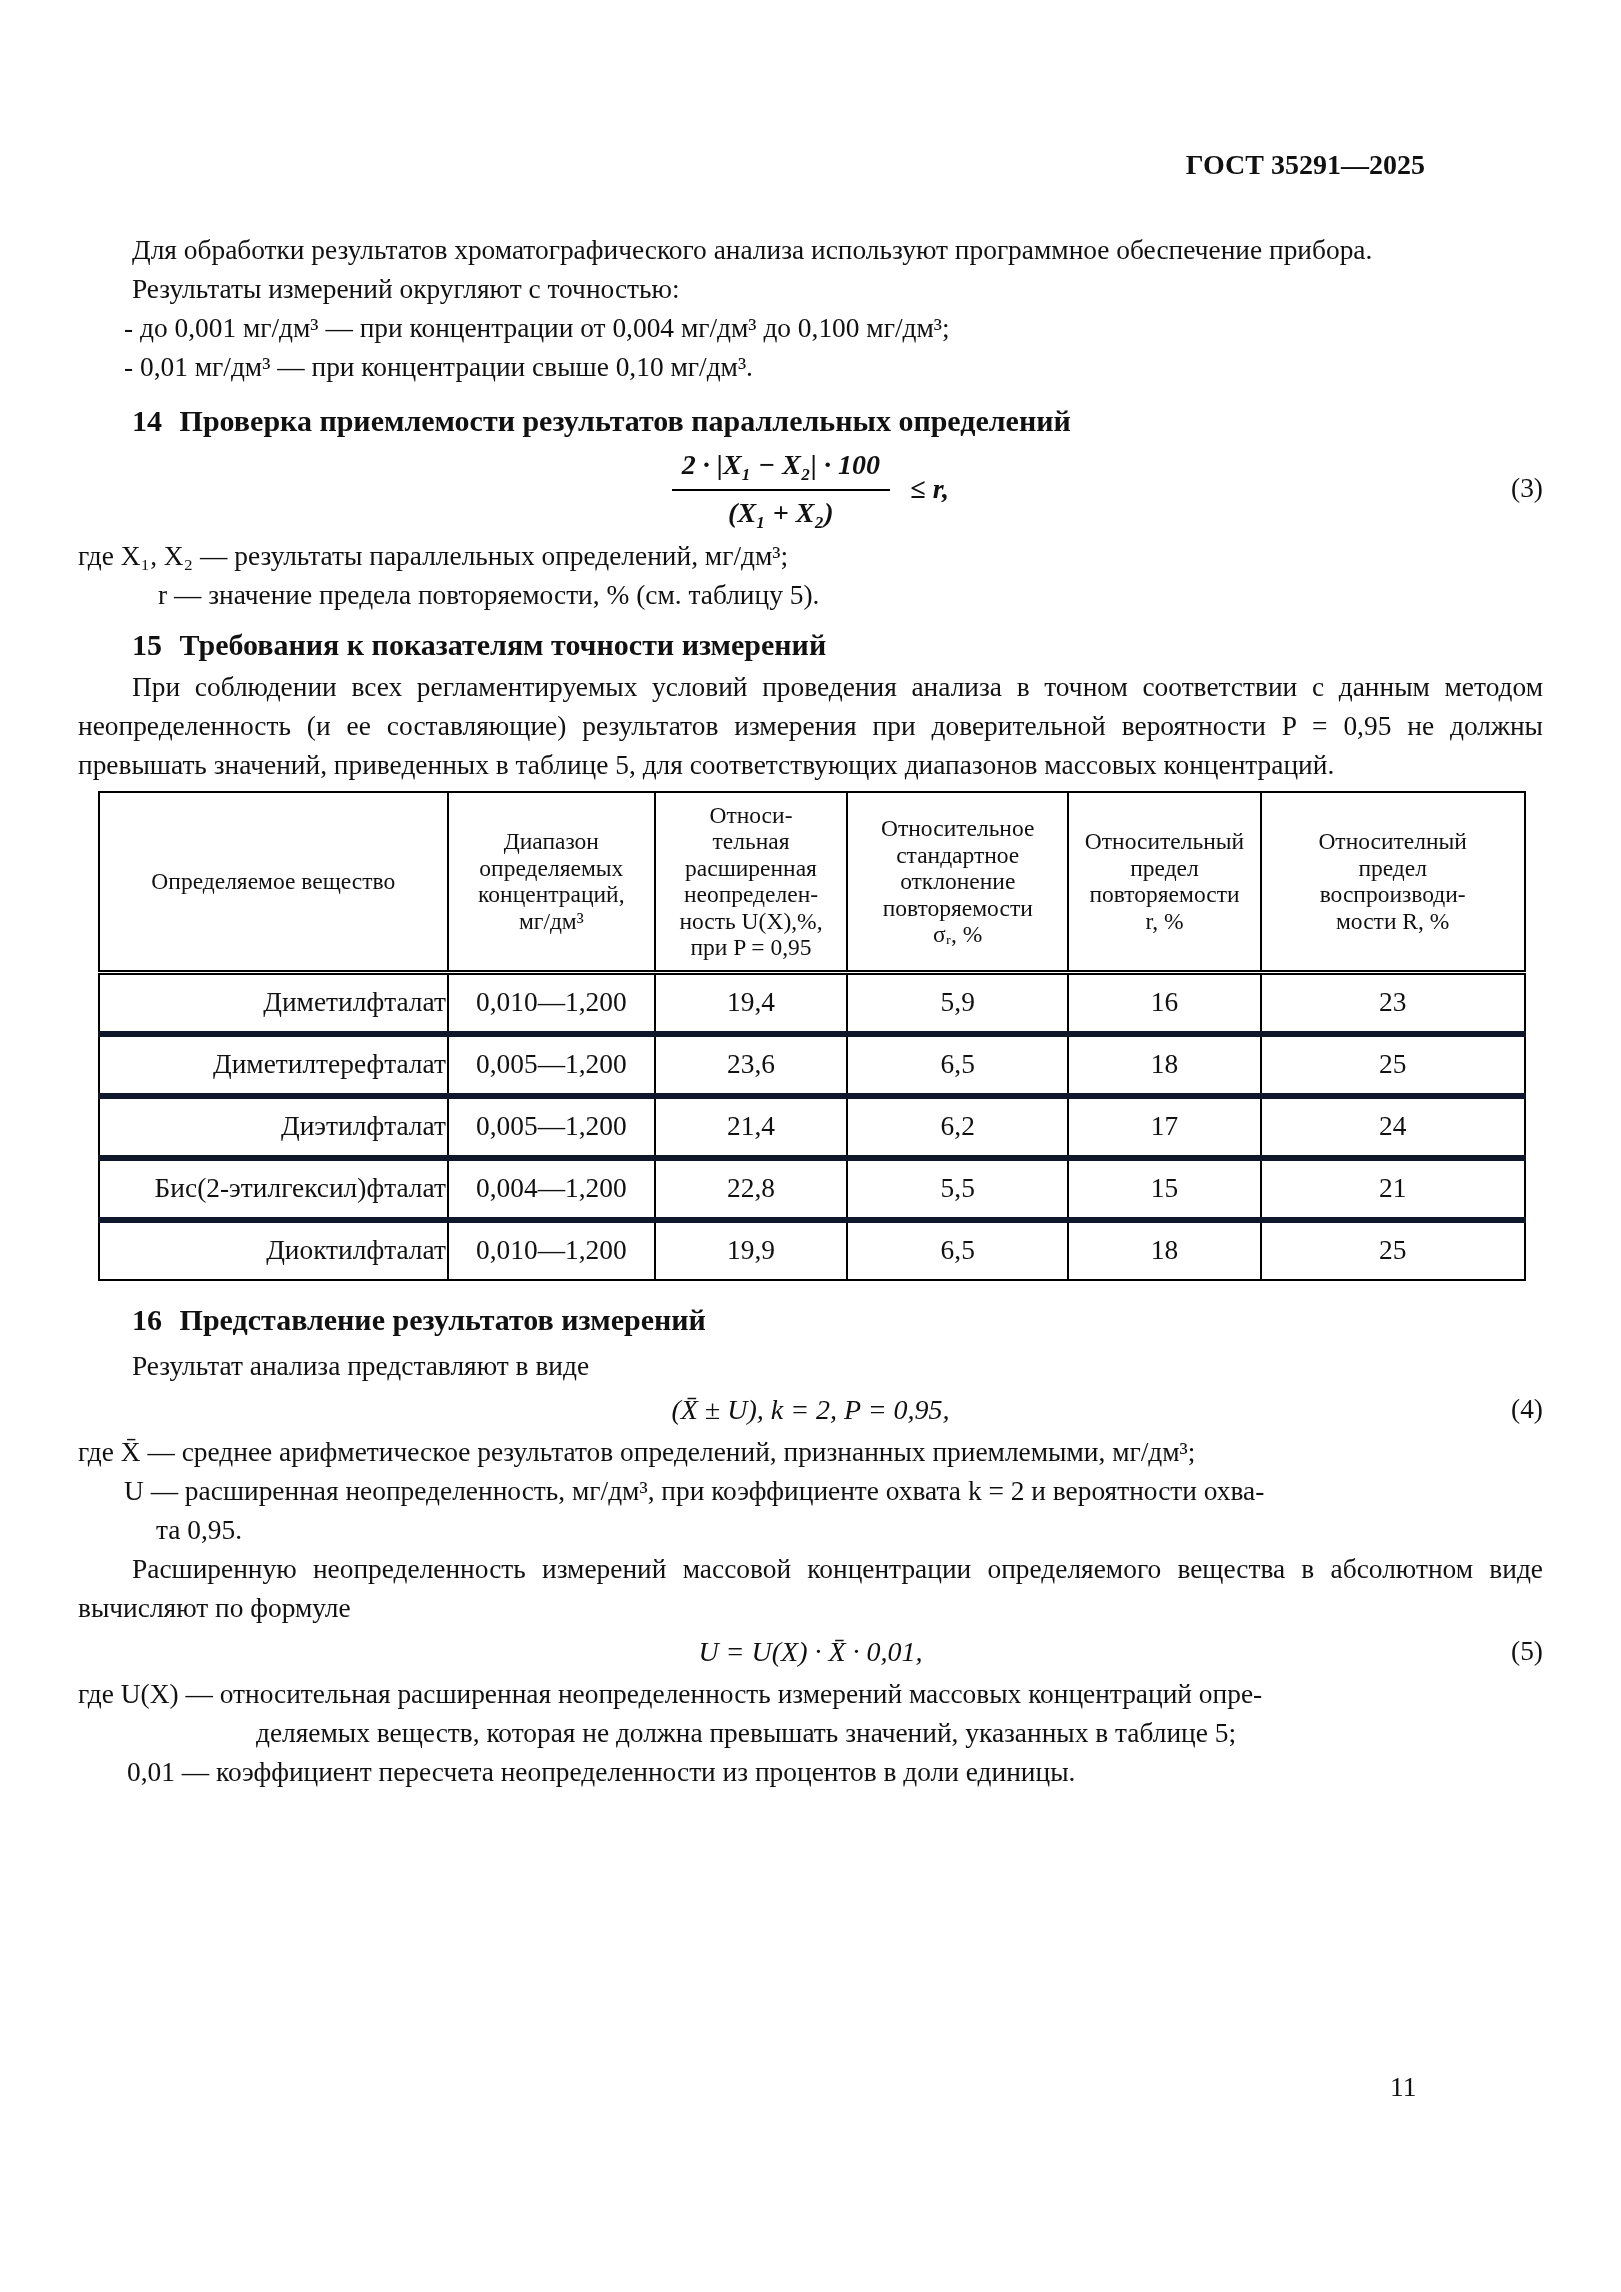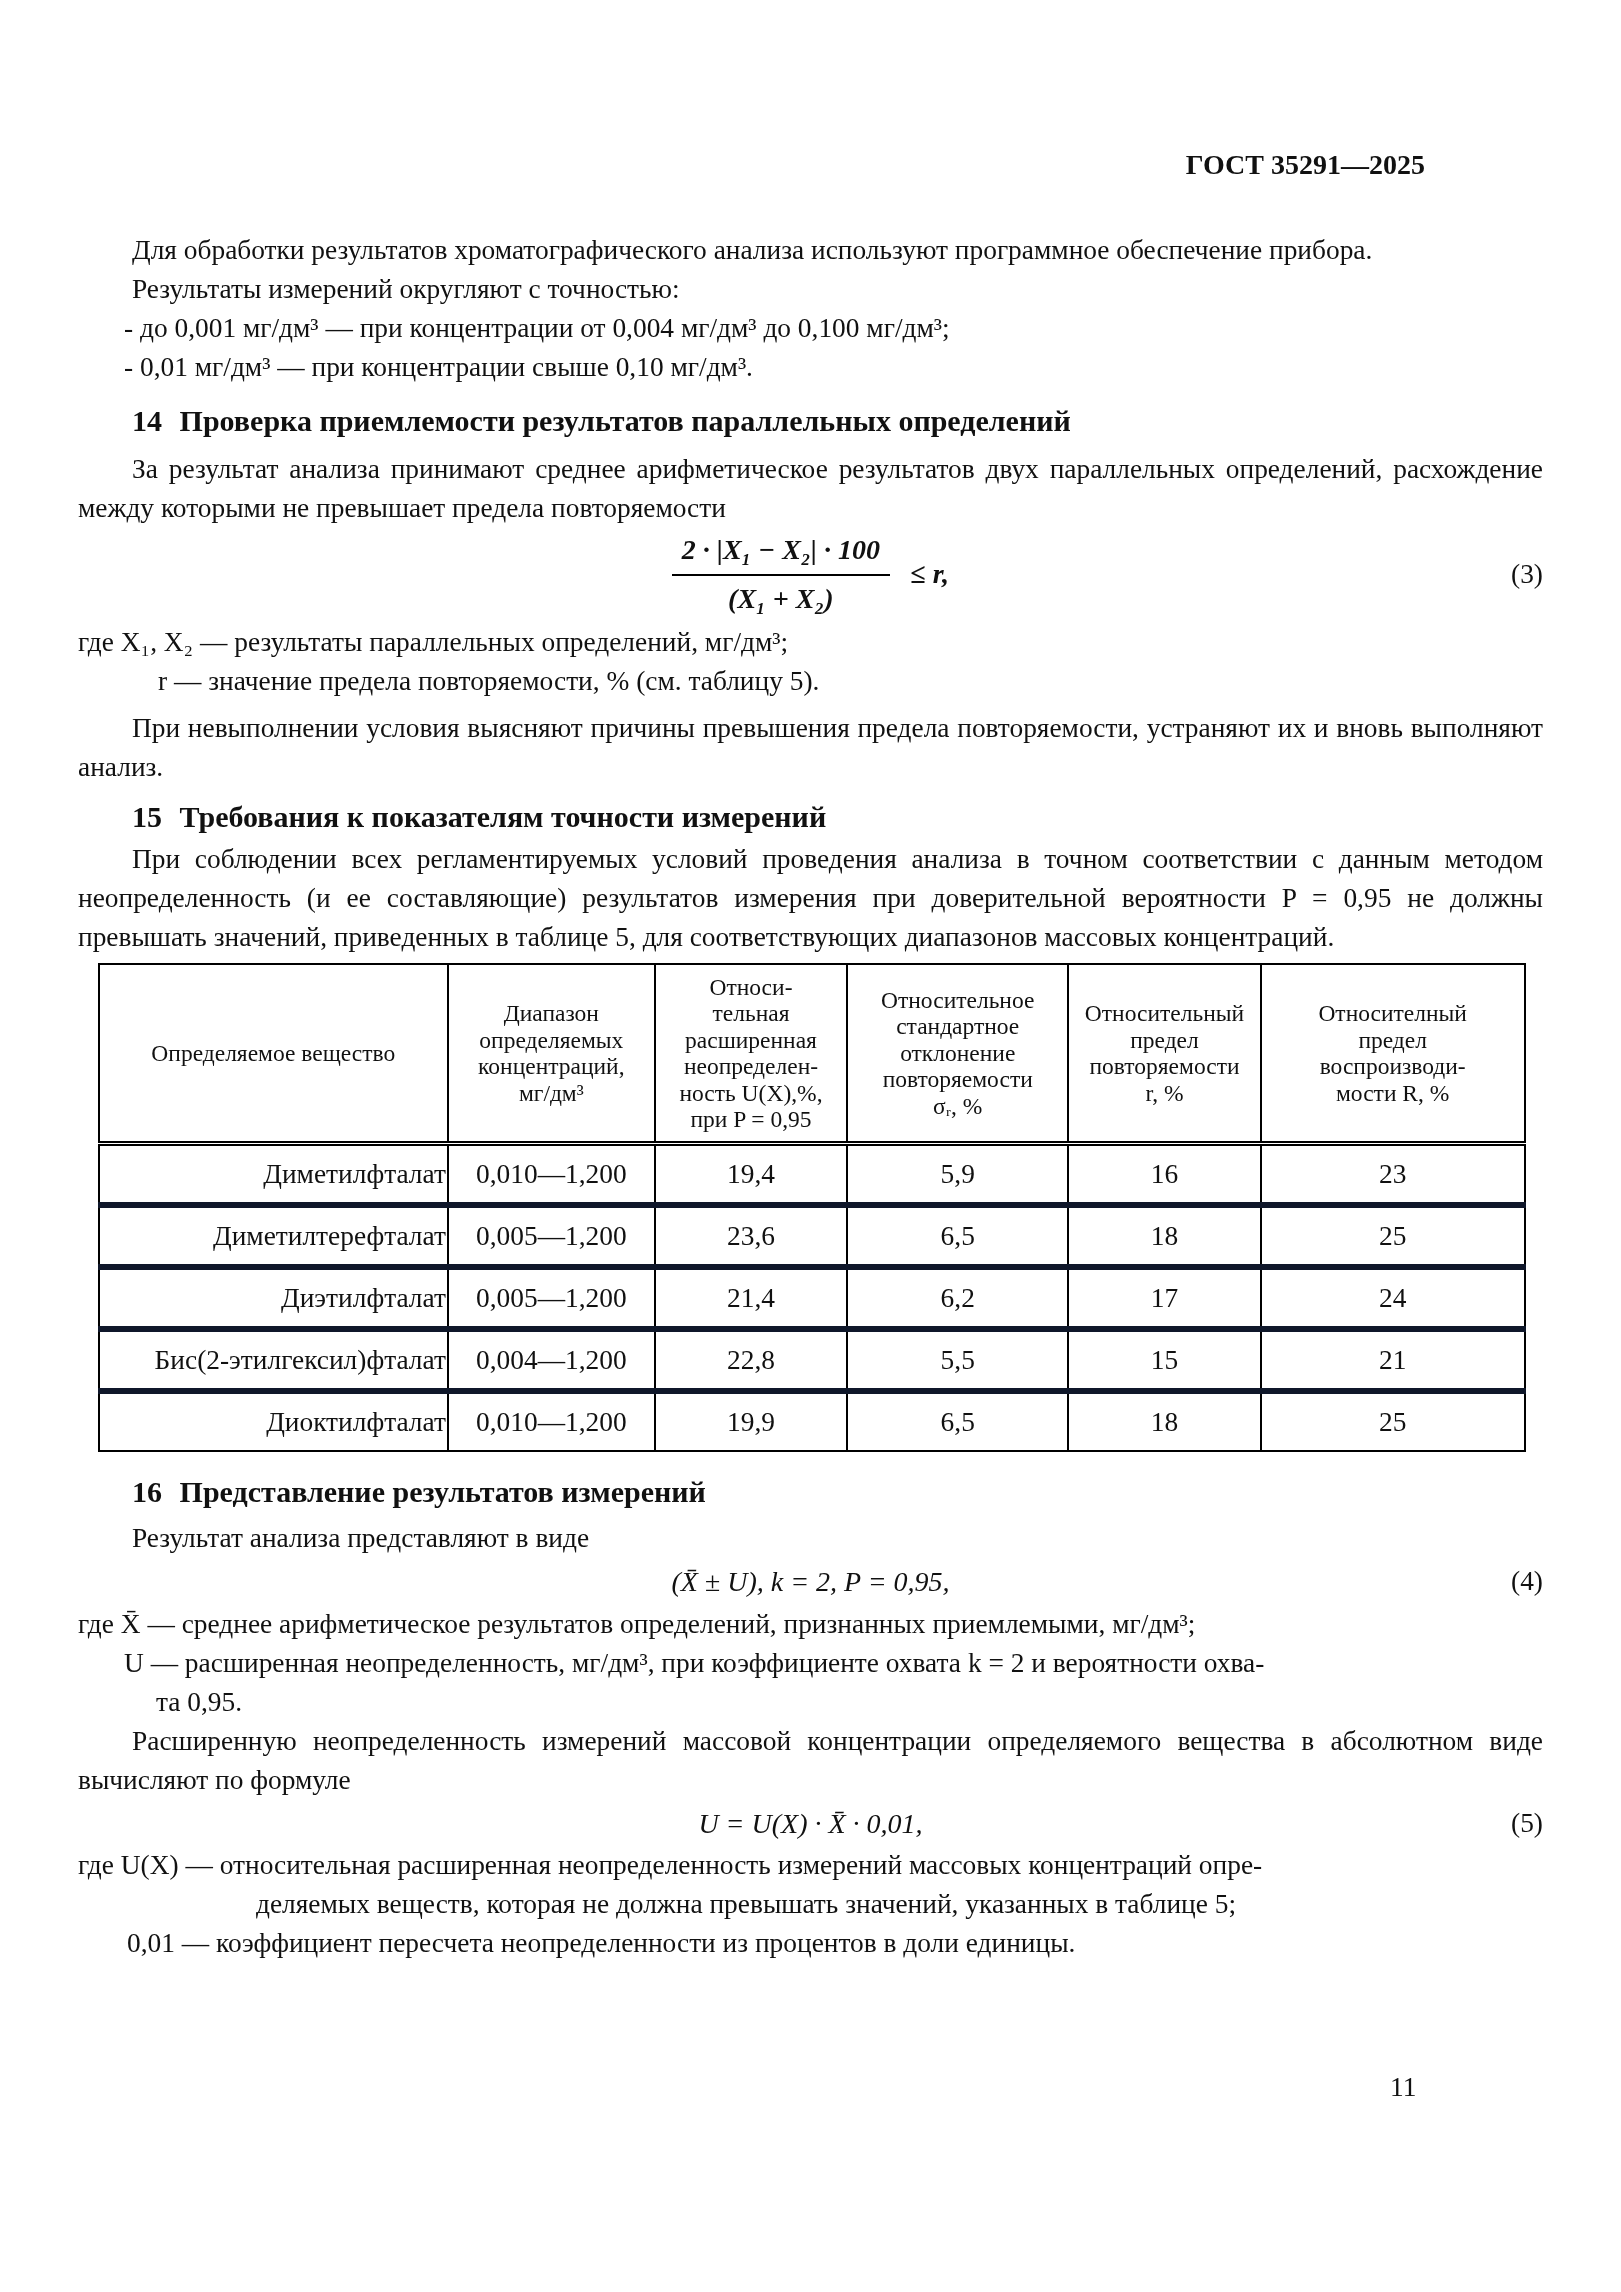--- a/index.html
+++ b/index.html
@@ -130,37 +130,35 @@
     <div class="gost-header">ГОСТ 35291—2025</div>
 
     <div class="para indent p1">Для обработки результатов хроматографического анализа используют программное обеспечение прибора.</div>
     <div class="para indent">Результаты измерений округляют с точностью:</div>
     <div class="list-line">- до 0,001 мг/дм³ — при концентрации от 0,004 мг/дм³ до 0,100 мг/дм³;</div>
     <div class="list-line">- 0,01 мг/дм³ — при концентрации свыше 0,10 мг/дм³.</div>
 
     <div class="section-heading h14">
       <span class="h-num">14</span><span>Проверка приемлемости результатов параллельных определений</span>
     </div>
-    <div class="para indent mt8">За результат анализа принимают среднее арифметическое результатов двух параллельных определений, расхождение между которыми не превышает предела повторяемости</div>
 
     <div class="formula-row">
       <div class="formula-spacer"></div>
       <div class="formula-body">
         <span class="frac">
           <span class="frac-num">2 · |X₁ − X₂| · 100</span>
           <span class="frac-den">(X₁ + X₂)</span>
         </span>
         <span class="frac-rhs">≤ r,</span>
       </div>
       <div class="formula-no">(3)</div>
     </div>
 
     <div class="where-line mt6">где X₁, X₂ — результаты параллельных определений, мг/дм³;</div>
     <div class="where-line ind82">r — значение предела повторяемости, % (см. таблицу 5).</div>
-    <div class="para indent mt8">При невыполнении условия выясняют причины превышения предела повторяемости, устраняют их и вновь выполняют анализ.</div>
 
     <div class="section-heading h15">
       <span class="h-num">15</span><span>Требования к показателям точности измерений</span>
     </div>
     <div class="para indent mt2">При соблюдении всех регламентируемых условий проведения анализа в точном соответствии с данным методом неопределенность (и ее составляющие) результатов измерения при доверительной вероятности P = 0,95 не должны превышать значений, приведенных в таблице 5, для соответствующих диапазонов массовых концентраций.</div>
 
 
     <table class="data-table">
       <colgroup>
         <col style="width:24.5%">

